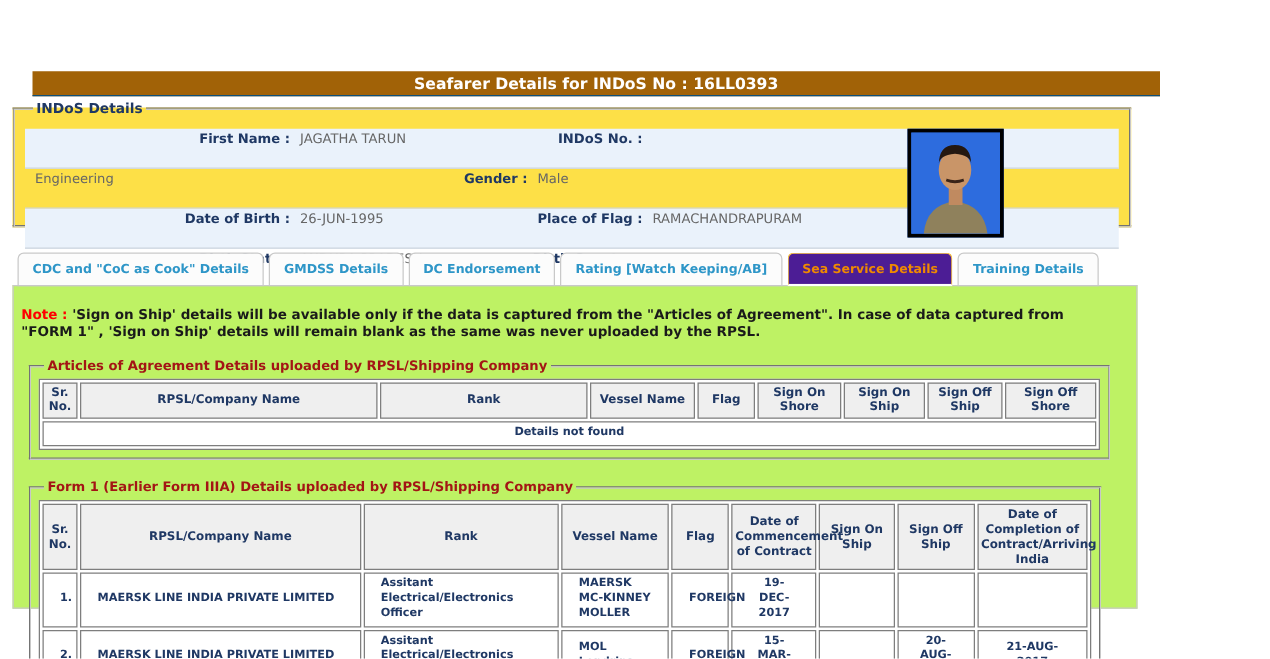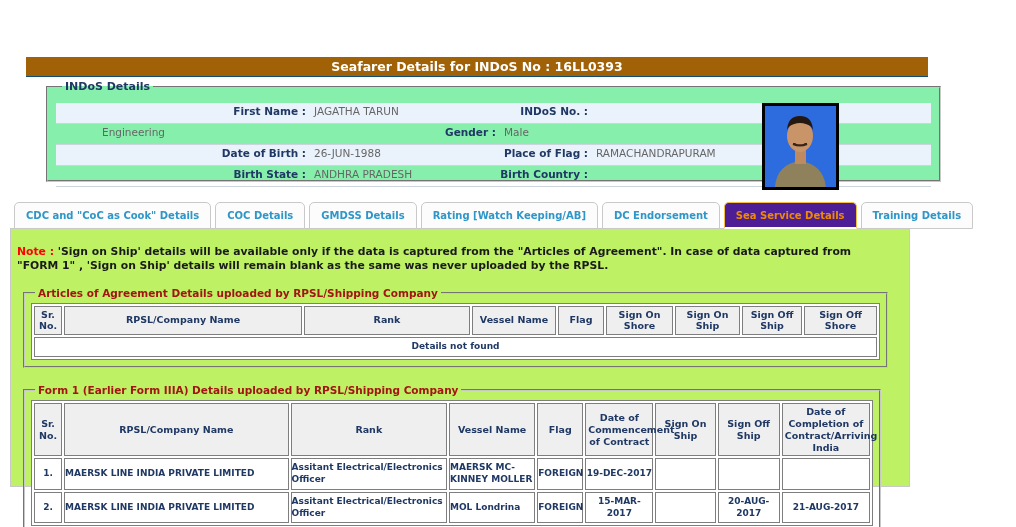--- a/index.html
+++ b/index.html
@@ -11,26 +11,26 @@
   .titlebar {
     position:absolute; left:10px; top:57px; width:902px; height:20px;
     background:#a16207; border-bottom:1px solid #0E4F79;
     color:#fff; font-weight:bold; font-size:12.5px; text-align:center; line-height:19px;margin-left:16px;
   }
 
   
   fieldset { border:2px groove #c8c8c8; }
   .indos-fs {
     position:absolute; left:10px; top:80px; width:895px; height:102px;
-    padding:10px 8px 6px 8px; background:#86efac;margin-left:36px;
+    padding:10px 8px 6px 8px; background:#fde047;
   }
   .indos-fs legend { font-size:11px; font-weight:bold; color:#1F3864; margin-left:6px; padding:0 3px; }
   .indos-grid { width:100%; }
-  .indos-row { display:grid; grid-template-columns:212px 190px 92px auto; height:21px; line-height:17px;
-               border-bottom:1px solid #ccd4dd;padding-left:38px; }
+  .indos-row { display:grid; grid-template-columns:212px 190px 92px auto; height:32px; line-height:17px;
+               border-bottom:1px solid #ccd4dd; }
   .indos-row.alt { background:#EAF2FB; }
   .ilabel { font-size:10.5px; font-weight:bold; color:#1F3864; text-align:right; white-space:nowrap; }
   .ivalue { font-size:10.5px; color:#666; padding-left:8px; white-space:nowrap; }
 
   .photo { position:absolute; left:714px; top:10px; width:77px; height:87px;
            border:3px solid #000; background:#2D6CDE; }
   .photo svg { display:block; }
 
   
   .tabbar { position:absolute; left:14px; top:202px; display:flex; gap:4px; z-index:3; }
@@ -46,21 +46,21 @@
   .note .note-prefix { color:#FF0000; }
 
   .sub-fs { margin:13px 28px 16px 12px; padding:4px 6px 6px 6px; }
   .sub-fs legend { font-size:10.5px; font-weight:bold; color:#A31515; margin-left:4px; padding:0 3px; }
 
   table.grid { border-collapse:separate; border-spacing:2px; table-layout:fixed;
                width:100%; border:1px solid #7E7E7E; background:#fff; }
   table.grid th { border:1px solid #7E7E7E; background:#EFEFEF; color:#1F3864;
                   font-size:9.5px; font-weight:bold; text-align:center; padding:2px 2px; line-height:1.25; }
   table.grid td { border:1px solid #7E7E7E; color:#1F3864; font-size:9px; font-weight:bold;
-                  padding:3px 0; line-height:1.3; background:#fff; }
+                  padding:3px 13px; line-height:1.3; background:#fff; }
   td.c { text-align:center; }
   td.empty-msg { color:#FF0000; font-size:10.5px; text-align:center; padding:2px; }
 
   
   .t-articles th:nth-child(1){width:28px}  .t-articles th:nth-child(2){width:238px}
   .t-articles th:nth-child(3){width:166px} .t-articles th:nth-child(4){width:84px}
   .t-articles th:nth-child(5){width:46px}  .t-articles th:nth-child(6){width:67px}
   .t-articles th:nth-child(7){width:65px}  .t-articles th:nth-child(8){width:60px}
   .t-articles th:nth-child(9){width:73px}
 
@@ -88,21 +88,21 @@
           <span class="ivalue">JAGATHA TARUN</span>
           <span class="ilabel">INDoS No. :</span>
         </div>
         <div class="indos-row">
           <span class="ivalue">Engineering</span>
           <span class="ilabel">Gender :</span>
           <span class="ivalue">Male</span>
         </div>
         <div class="indos-row alt">
           <span class="ilabel">Date of Birth :</span>
-          <span class="ivalue">26-JUN-1988</span>
+          <span class="ivalue">26-JUN-1995</span>
           <span class="ilabel">Place of Flag :</span>
           <span class="ivalue">RAMACHANDRAPURAM</span>
         </div>
         <div class="indos-row">
           <span class="ilabel">Birth State :</span>
           <span class="ivalue">ANDHRA PRADESH</span>
           <span class="ilabel">Birth Country :</span>
         </div>
       </div>
     <div class="photo">
@@ -112,24 +112,23 @@
         <rect x="30" y="44" width="11" height="14" fill="#C08A60"></rect>
         <ellipse cx="35" cy="30" rx="13" ry="16" fill="#C99568"></ellipse>
         <path d="M22 26 Q22 10 35 10 Q48 10 48 26 Q48 18 35 17 Q22 18 22 26 Z" fill="#241811"></path>
         <path d="M28 38 q7 3 14 0 q-7 2.5 -14 0" stroke="#3a2418" stroke-width="2" fill="none"></path>
       </svg>
     </div>
   </fieldset>
 
   <div class="tabbar" id="tabbar">
       <div class="tab">CDC and "CoC as Cook" Details</div>
-      <div class="tab">COC Details</div>
       <div class="tab">GMDSS Details</div>
+      <div class="tab">DC Endorsement</div>
       <div class="tab">Rating [Watch Keeping/AB]</div>
-      <div class="tab">DC Endorsement</div>
       <div class="tab active">Sea Service Details</div>
       <div class="tab">Training Details</div>
     </div>
 
   <div class="panel">
     <div class="note">
       <span class="note-prefix">Note :</span>
       <span>'Sign on Ship' details will be available only if the data is captured from the "Articles of Agreement". In case of data captured from "FORM 1" , 'Sign on Ship' details will remain blank as the same was never uploaded by the RPSL.</span>
     </div>
 

